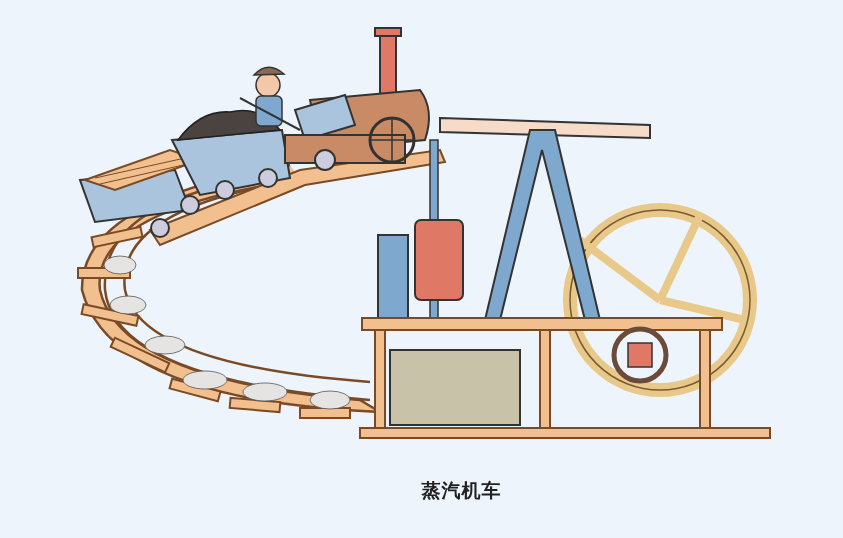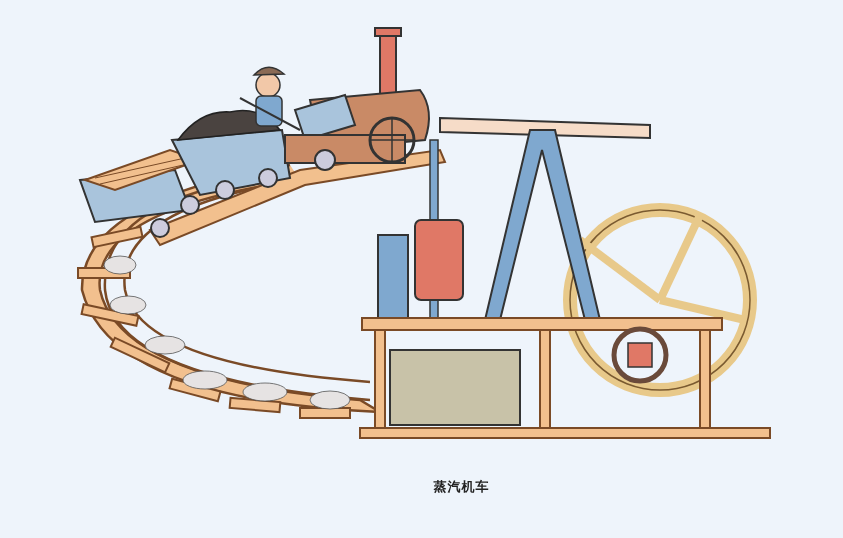--- a/index.html
+++ b/index.html
@@ -1,18 +1,18 @@
 <!DOCTYPE html>
 <html><head>
 <meta charset="utf-8">
 <style>
   html, body { margin: 0; padding: 0; }
   body { width: 843px; height: 538px; background: #eef4fb; overflow: hidden; position: relative; font-family: "DejaVu Sans", sans-serif; }
   .art { position: absolute; left: 0; top: 0; width: 843px; height: 460px; }
-  .caption { position: absolute; left: 0; width: 843px; top: 478px; text-align: center; font-size: 13px; font-weight: bold; color: #222; letter-spacing: 1px; padding-left: 80px; box-sizing: border-box; }
+  .caption { position: absolute; left: 0; width: 843px; top: 478px; text-align: center; font-size: 19px; font-weight: bold; color: #222; letter-spacing: 1px; padding-left: 80px; box-sizing: border-box; }
 </style>
 </head>
 <body>
 
 <svg class="art" viewBox="0 0 843 460" xmlns="http://www.w3.org/2000/svg">
 
   <g stroke="#7a4a26" stroke-width="2.5" fill="none">
     <path d="M300 180 Q 90 210 100 290 Q 120 380 360 400 L 380 412 Q 110 400 82 290 Q 80 200 290 165" fill="#f2c08e"></path>
     <path d="M270 185 Q 115 215 125 290 Q 140 365 370 382"></path>
     <path d="M250 180 Q 100 205 105 290 Q 115 380 370 400"></path>

